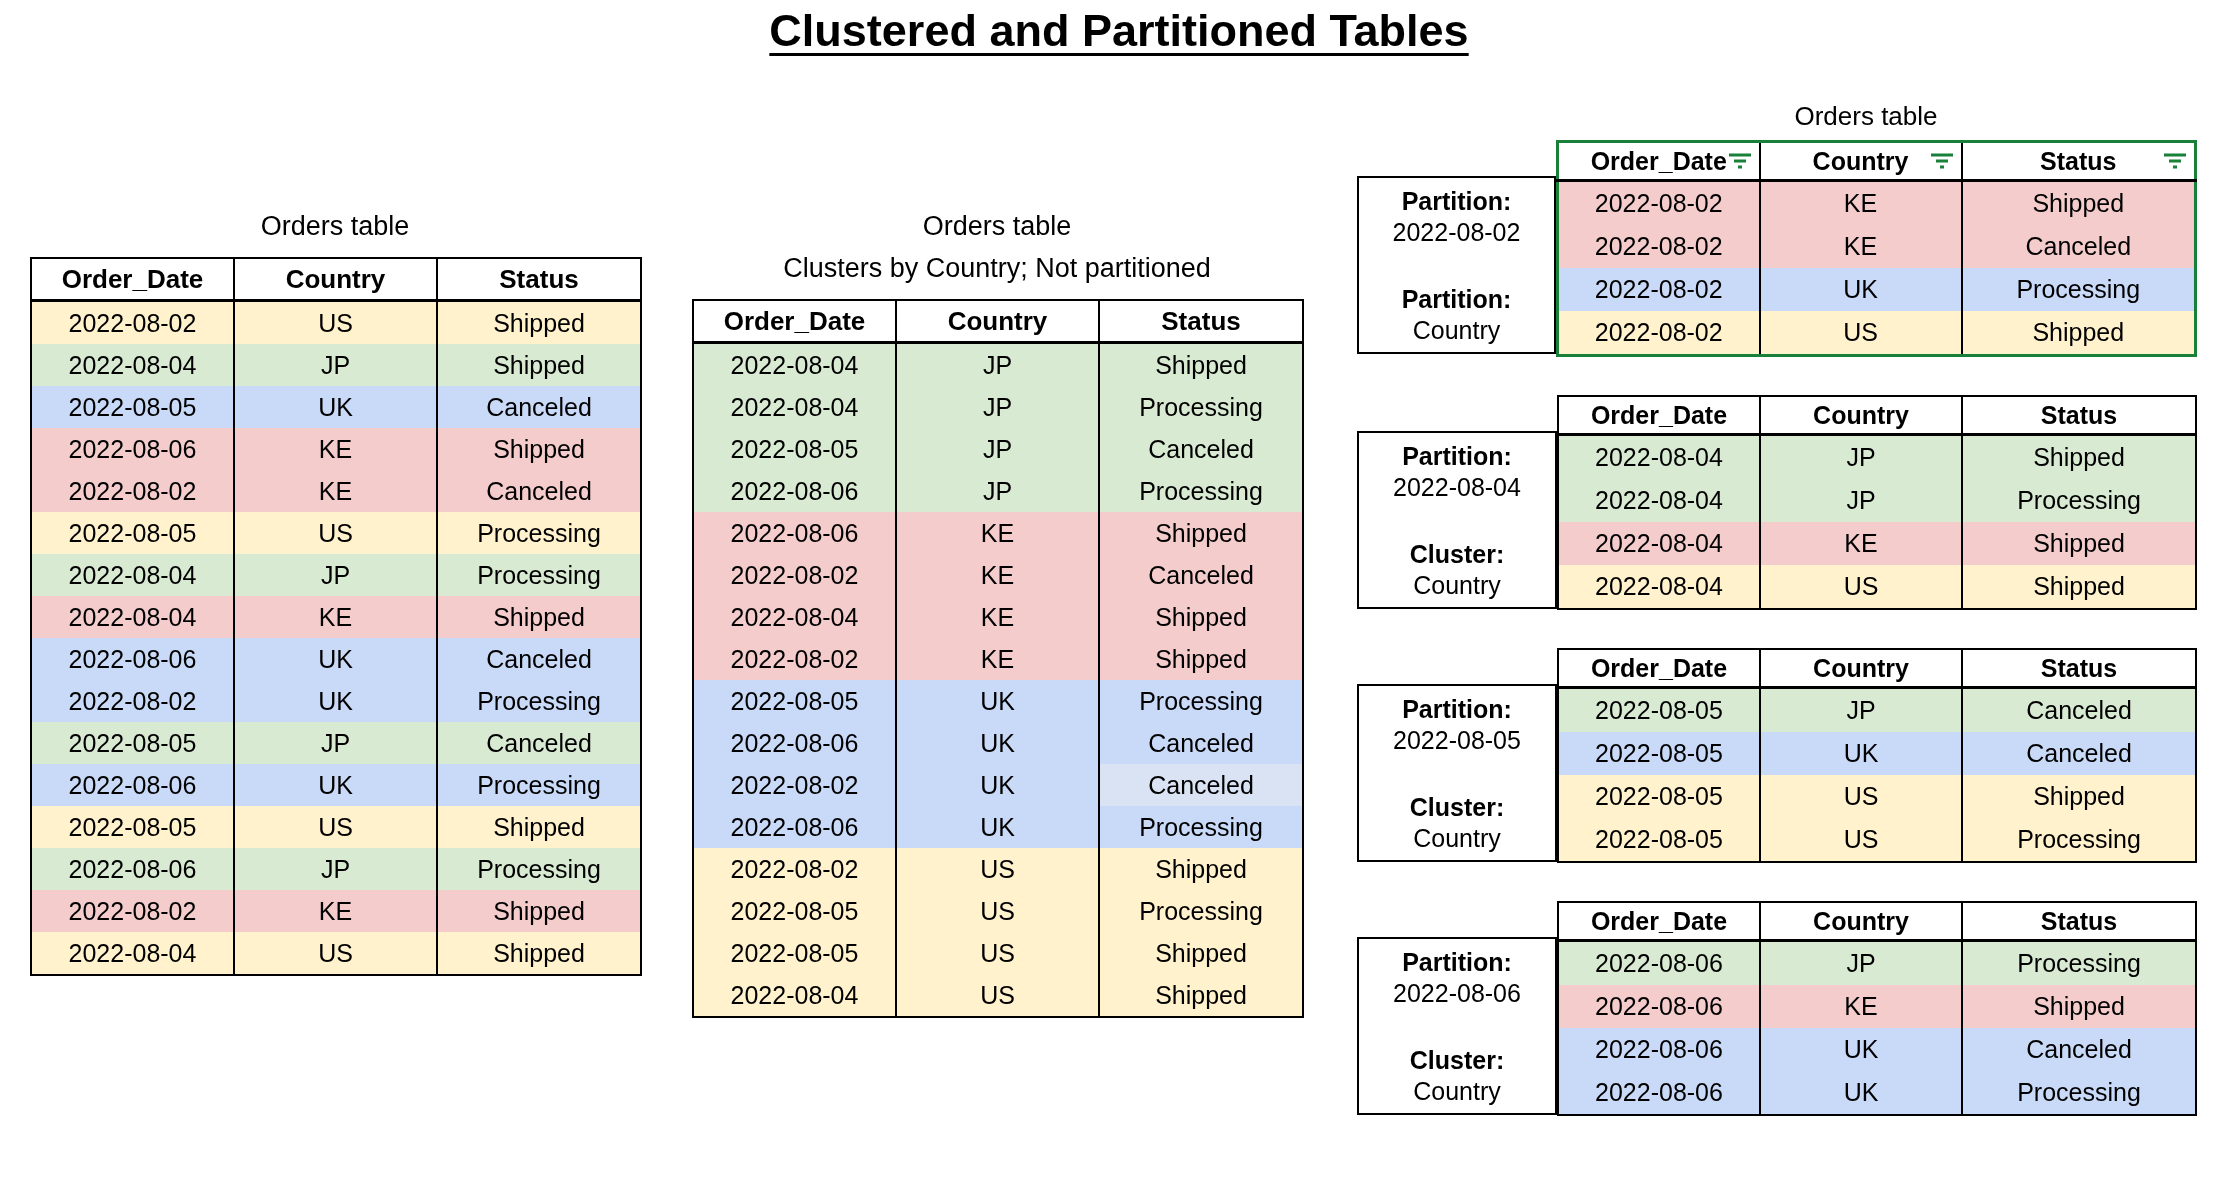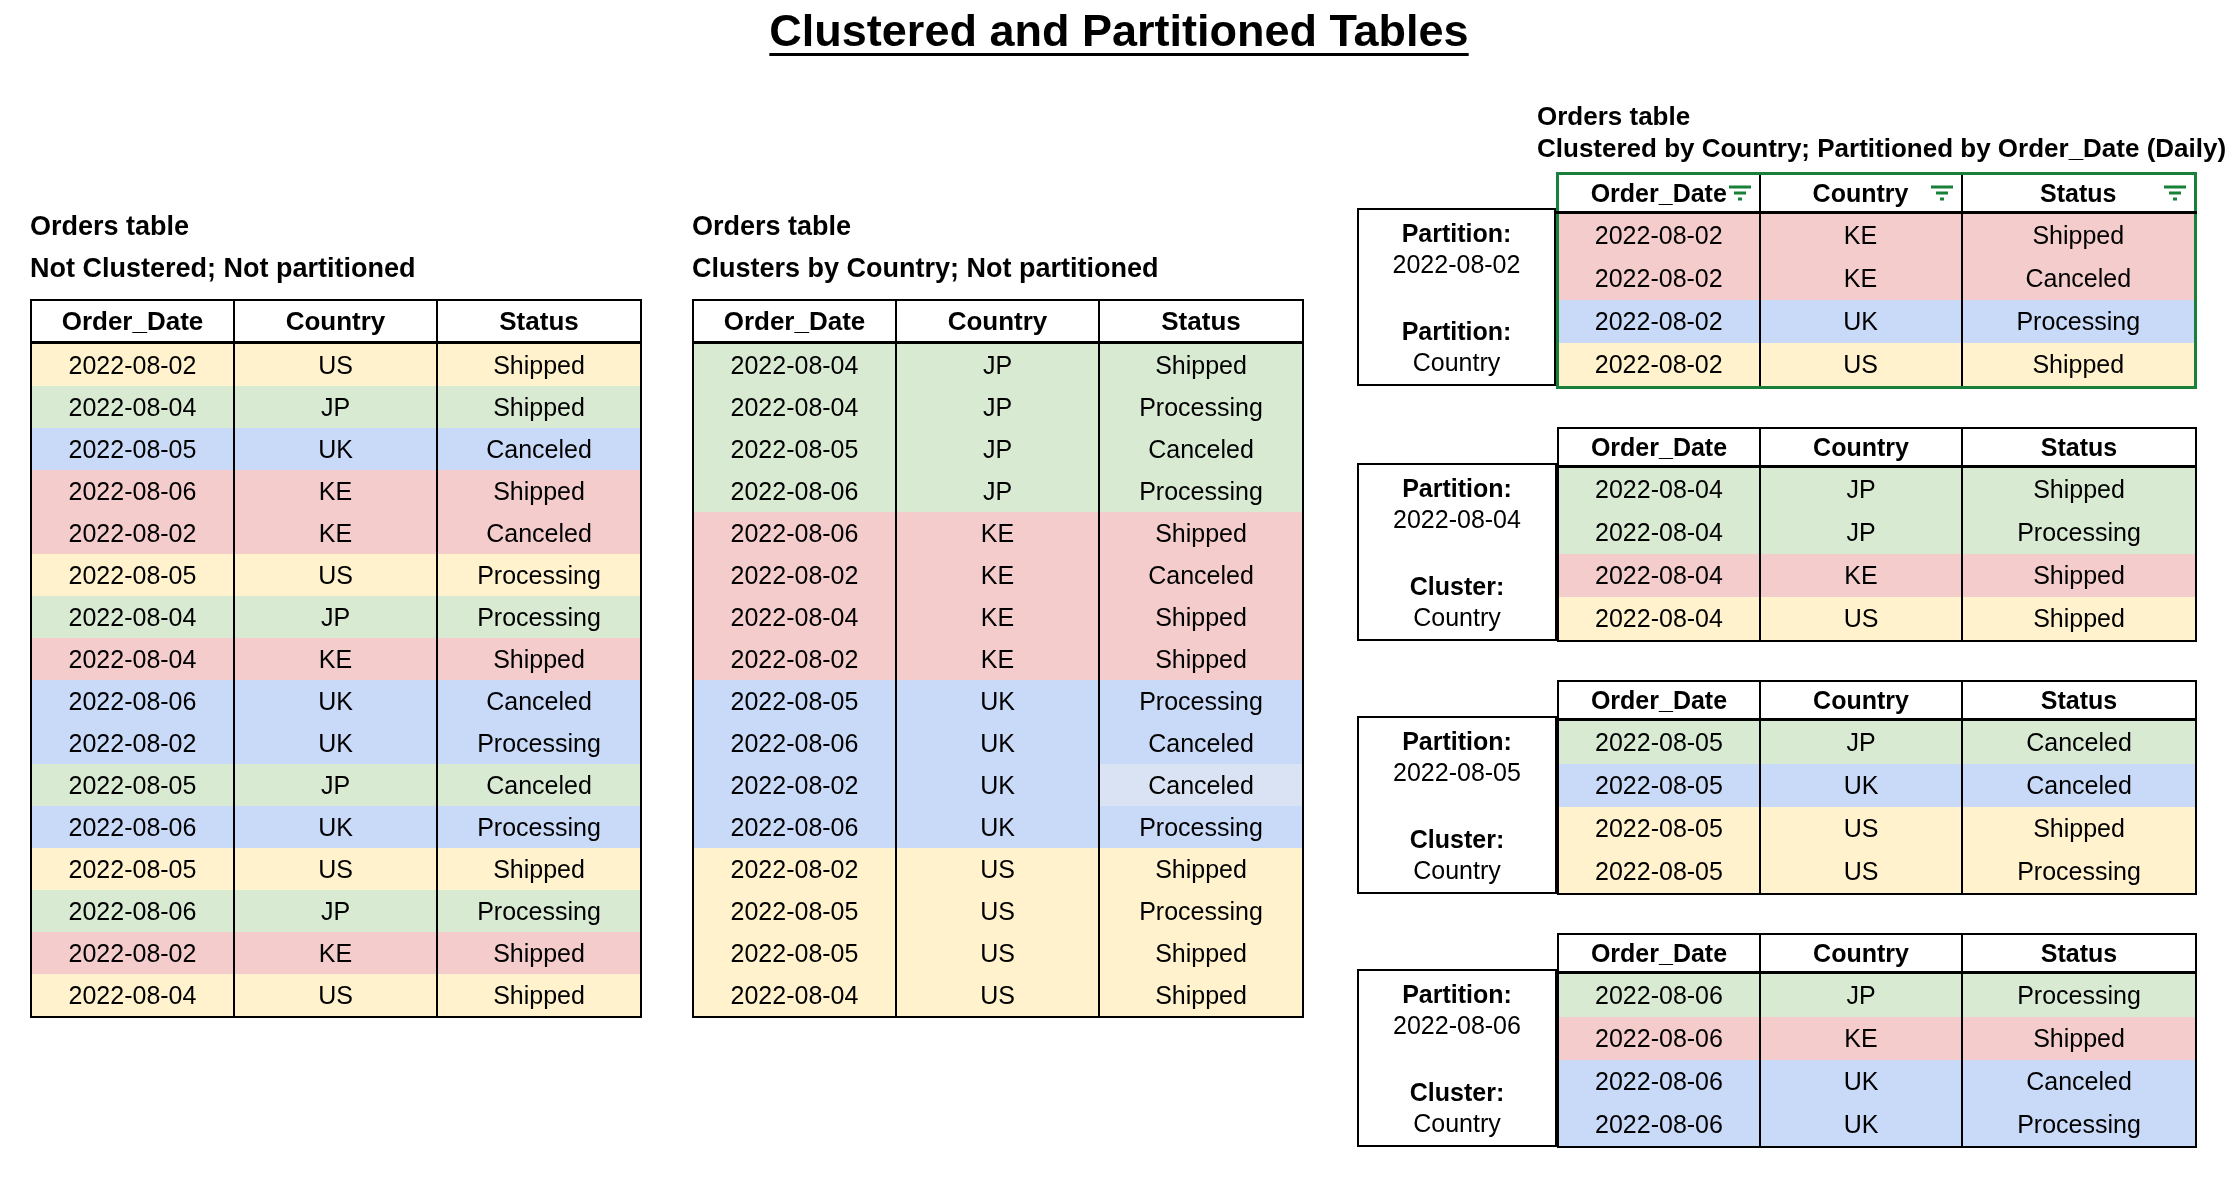--- a/index.html
+++ b/index.html
@@ -20,21 +20,21 @@
     font-size:45px;font-weight:bold;line-height:58px;
     text-decoration:underline;
     text-decoration-thickness:3px;
     text-underline-offset:7px;
   }
   .section{position:absolute;}
   #left-section{left:30px;top:205px;width:610px;}
   #middle-section{left:692px;top:205px;width:610px;}
   #right-section{left:1357px;top:100px;width:840px;}
   .caption{
-    font-weight:bold;
+    text-align:center;font-weight:normal;
     font-size:27px;line-height:42px;
     white-space:nowrap;
   }
   .right-captions{margin-left:180px;width:658px;}
   .right-captions .caption{font-size:26px;line-height:32px;}
   table.orders-table{
     border-collapse:collapse;table-layout:fixed;
     background:#fff;margin-top:10px;
     border:2px solid var(--table-border);
   }
@@ -75,21 +75,20 @@
   table.with-filters .filter-icon{display:block;}
   .filter-icon line{stroke:var(--filter-green);stroke-width:3;}
 </style>
 </head>
 <body>
 
 <h1 class="page-title">Clustered and Partitioned Tables</h1>
 
 <section class="section" id="left-section">
   <div class="caption">Orders table</div>
-  <div class="caption">Not Clustered; Not partitioned</div>
   <table class="orders-table main-table">
     <colgroup>
         <col style="width:203px">
         <col style="width:203px">
         <col style="width:204px">
       </colgroup>
     <thead>
       <tr>
         <th>Order_Date</th>
         <th>Country</th>
@@ -278,21 +277,20 @@
           <td style="background: rgb(255, 242, 204);">US</td>
           <td style="background: rgb(255, 242, 204);">Shipped</td>
         </tr>
       </tbody>
   </table>
 </section>
 
 <section class="section" id="right-section">
   <div class="right-captions">
     <div class="caption">Orders table</div>
-    <div class="caption">Clustered by Country; Partitioned by Order_Date (Daily)</div>
   </div>
   <div id="partitions">
     <div class="partition-block">
       <div class="partition-label">
         <div class="label-group">
           <div class="bold">Partition:</div>
           <div>2022-08-02</div>
         </div>
         <div class="label-group">
           <div class="bold">Partition:</div>

